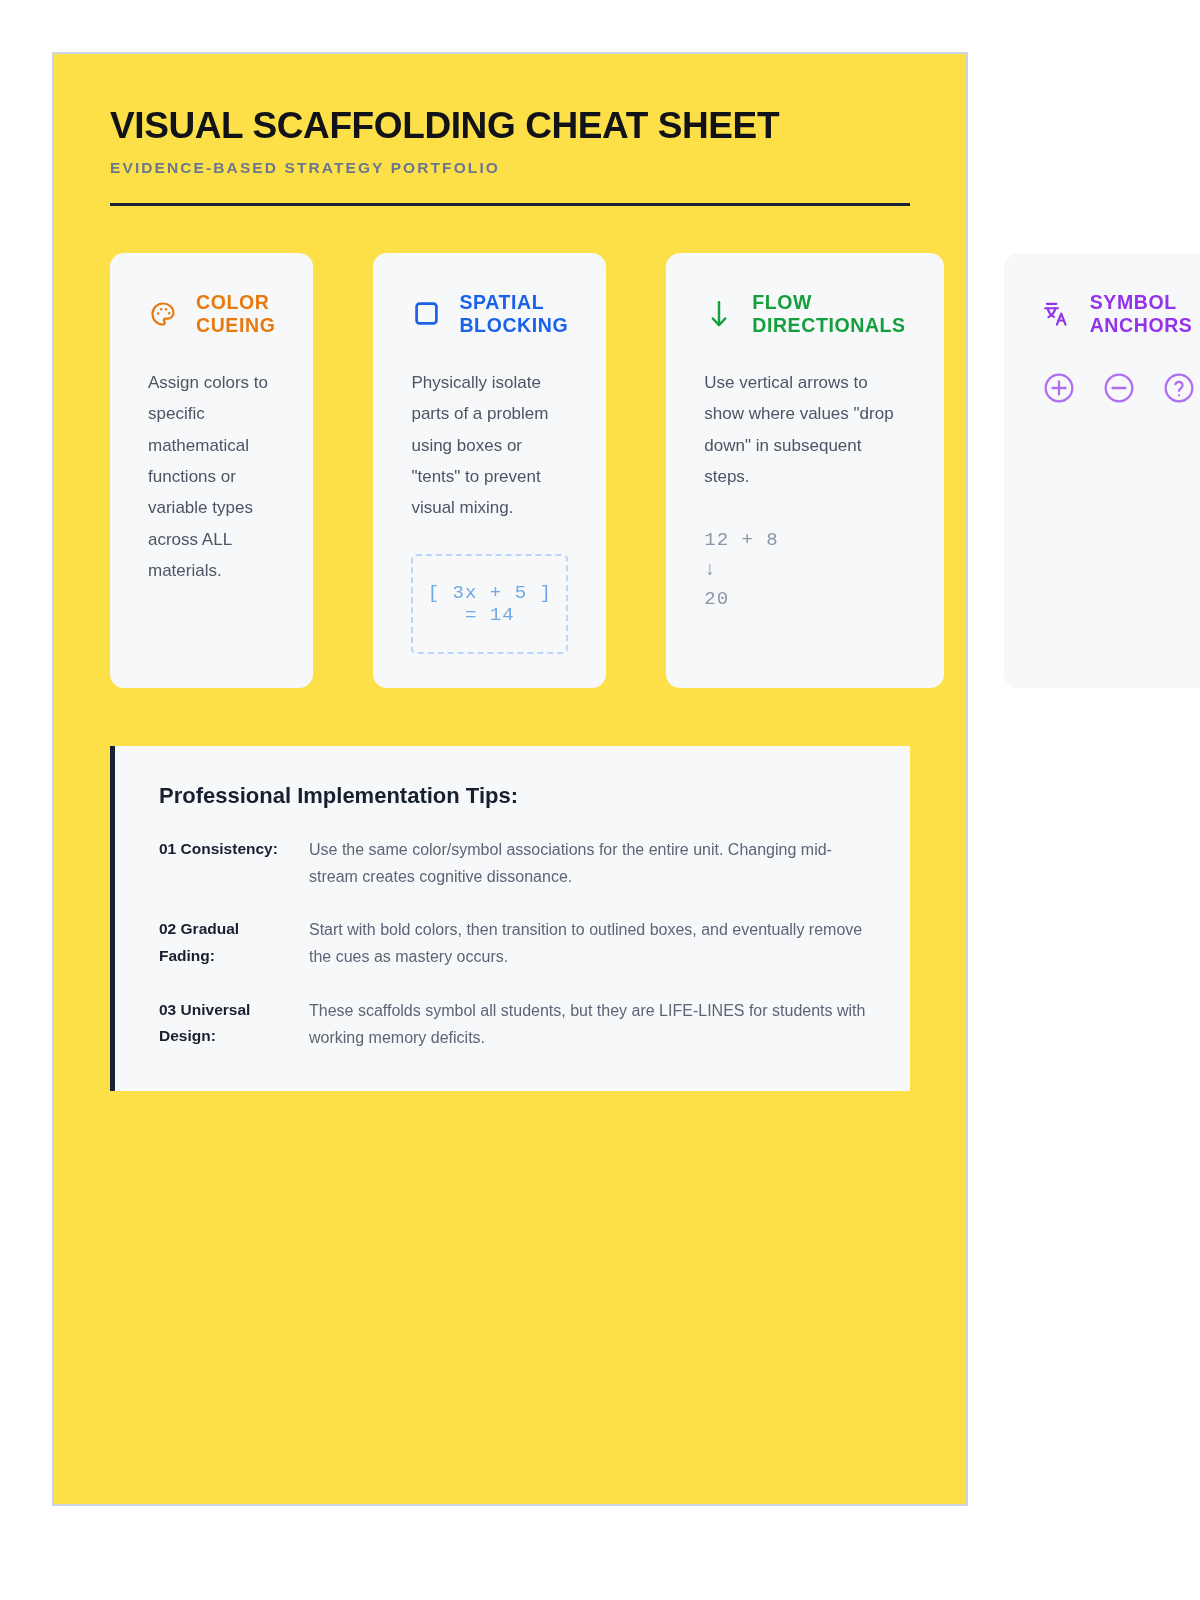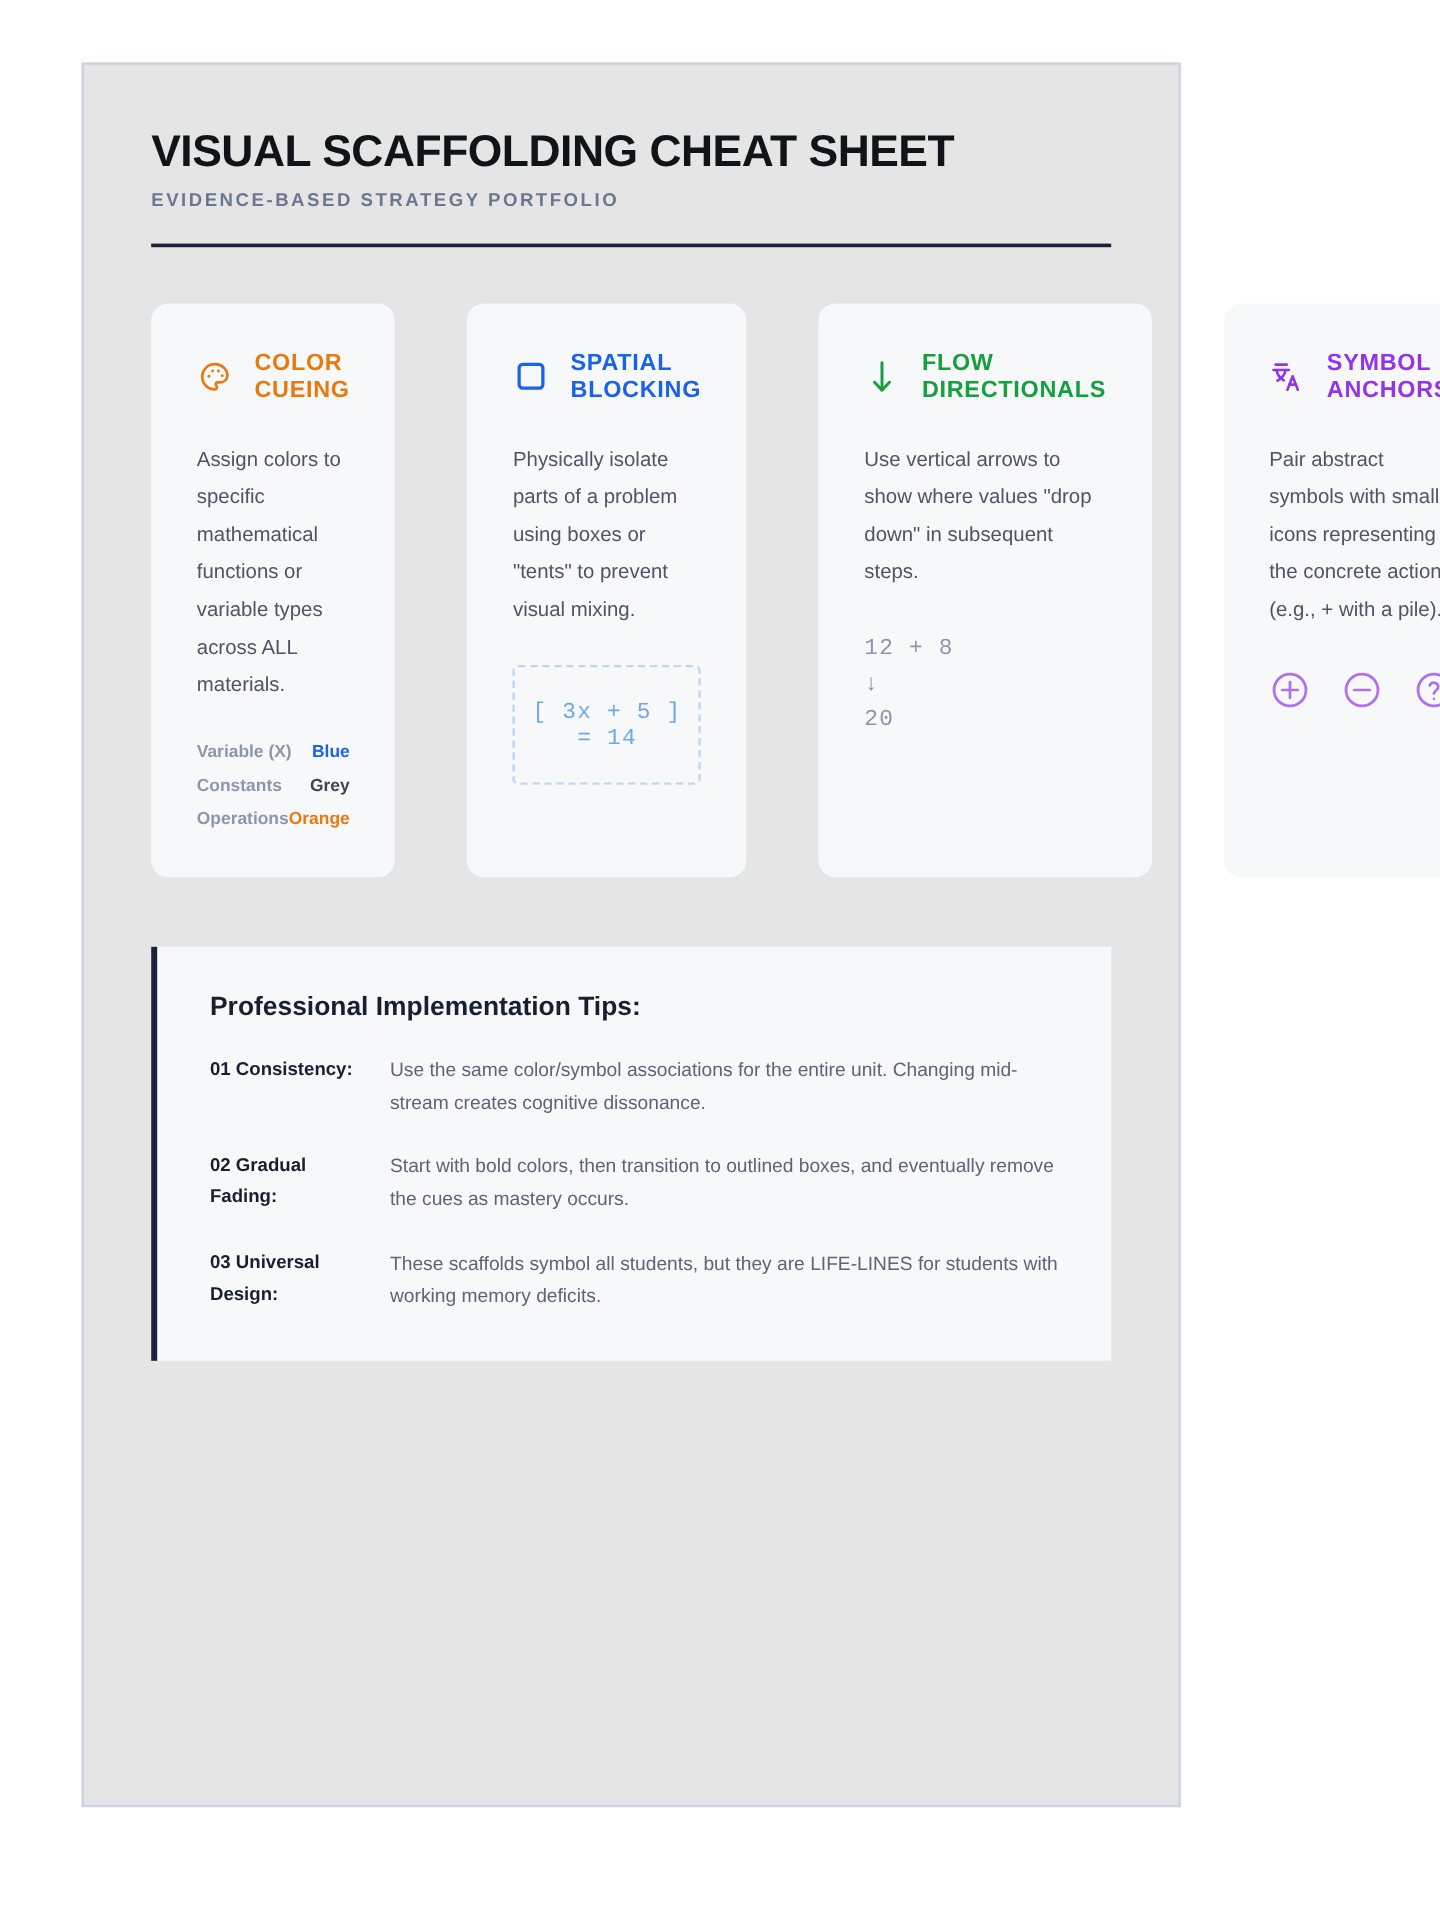--- a/index.html
+++ b/index.html
@@ -7,26 +7,26 @@
   body {
     width: 1200px;
     height: 1600px;
     background: #ffffff;
     font-family: "Liberation Sans", sans-serif;
     overflow: hidden;
   }
 
   .page-frame {
     position: absolute;
-    left: 68px;
+    left: 52px;
     top: 52px;
     width: 916px;
     height: 1454px;
     border: 2px solid #ccd4e3;
-    background: #e5e5e5;
+    background: #fde047;
   }
 
   .page-inner {
     padding: 52px 56px 0 56px;
   }
 
   
   .doc-title {
     font-size: 37px;
     font-weight: bold;
@@ -205,34 +205,20 @@
               <path d="M12 3a9 9 0 0 0 0 18c.83 0 1.5-.67 1.5-1.5 0-.39-.15-.74-.39-1-.24-.27-.39-.62-.39-1 0-.83.67-1.5 1.5-1.5H16a5 5 0 0 0 5-5c0-4.42-4.03-8-9-8z"></path>
               <circle cx="7.8" cy="11.6" r="1.05" fill="#e8790f" stroke="none"></circle>
               <circle cx="10.4" cy="7.9" r="1.05" fill="#e8790f" stroke="none"></circle>
               <circle cx="14.6" cy="7.9" r="1.05" fill="#e8790f" stroke="none"></circle>
               <circle cx="17.3" cy="11.3" r="1.05" fill="#e8790f" stroke="none"></circle>
             </svg>
           </span>
           <span class="card-title" style="color:#e8790f">COLOR CUEING</span>
         </div>
         <div class="card-desc">Assign colors to specific mathematical functions or variable types across ALL materials.</div>
-        <div class="legend">
-          <div class="legend-row">
-            <span class="legend-label">Variable (X)</span>
-            <span class="legend-value" style="color:#1a62e8">Blue</span>
-          </div>
-          <div class="legend-row">
-            <span class="legend-label">Constants</span>
-            <span class="legend-value" style="color:#3c4352">Grey</span>
-          </div>
-          <div class="legend-row">
-            <span class="legend-label">Operations</span>
-            <span class="legend-value" style="color:#e8790f">Orange</span>
-          </div>
-        </div>
       </div>
 
       <div class="card">
         <div class="card-head">
           <span class="card-icon">
             <svg width="27" height="27" viewBox="0 0 24 24" fill="none" stroke="#1a62e8" stroke-width="2.4">
               <rect x="3.2" y="3.2" width="17.6" height="17.6" rx="2.6"></rect>
             </svg>
           </span>
           <span class="card-title" style="color:#1a62e8">SPATIAL BLOCKING</span>
@@ -268,21 +254,20 @@
               <line x1="3.4" y1="3.3" x2="11.4" y2="3.3"></line>
               <line x1="1.9" y1="7.1" x2="12.9" y2="7.1"></line>
               <path d="M4.1 7.1c.5 3.3 2.6 5.9 5.2 7.4"></path>
               <path d="M10.6 7.1c-.6 3.3-2.9 6-5.9 7.6"></path>
               <polyline points="11.9,21.2 15.6,11.6 19.3,21.2"></polyline>
               <line x1="13.3" y1="17.6" x2="17.9" y2="17.6"></line>
             </svg>
           </span>
           <span class="card-title" style="color:#9333ea">SYMBOL ANCHORS</span>
         </div>
-        <div class="card-desc">Pair abstract symbols with small icons representing the concrete action (e.g., + with a pile).</div>
         <div class="symbols-row">
           <span class="sym-circle">
             <svg width="34" height="34" viewBox="0 0 24 24" fill="none" stroke="#b06ef0" stroke-width="1.6" stroke-linecap="round">
               <circle cx="12" cy="12" r="9.4"></circle>
               <line x1="12" y1="7.4" x2="12" y2="16.6"></line>
               <line x1="7.4" y1="12" x2="16.6" y2="12"></line>
             </svg>
           </span>
           <span class="sym-circle">
             <svg width="34" height="34" viewBox="0 0 24 24" fill="none" stroke="#b06ef0" stroke-width="1.6" stroke-linecap="round">

